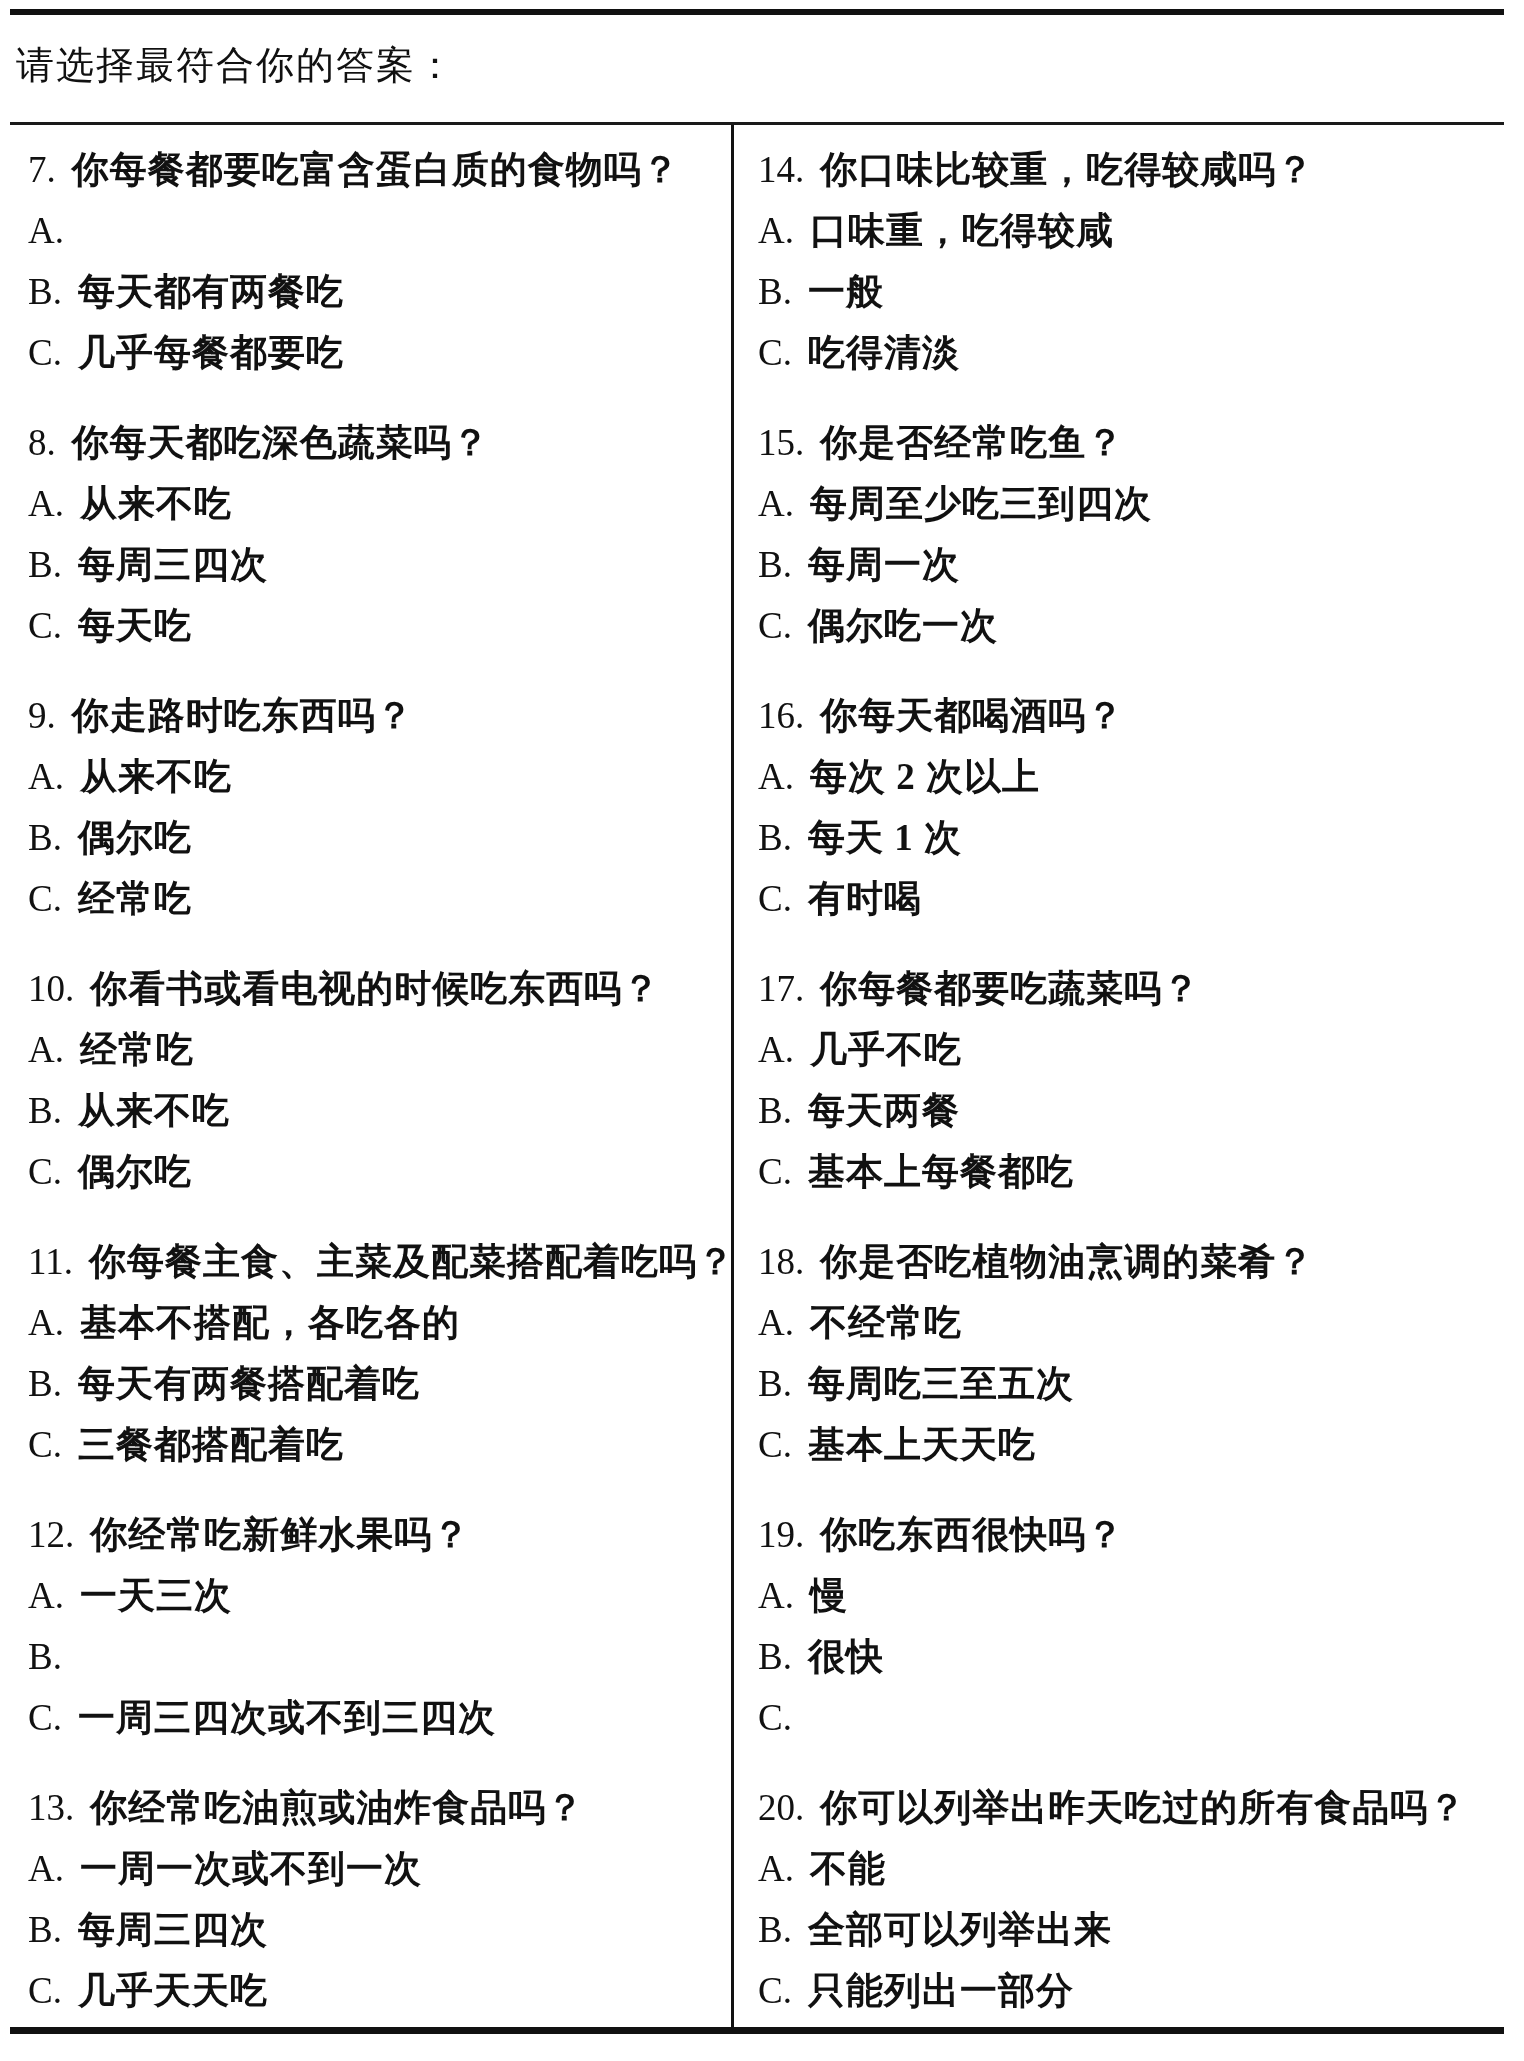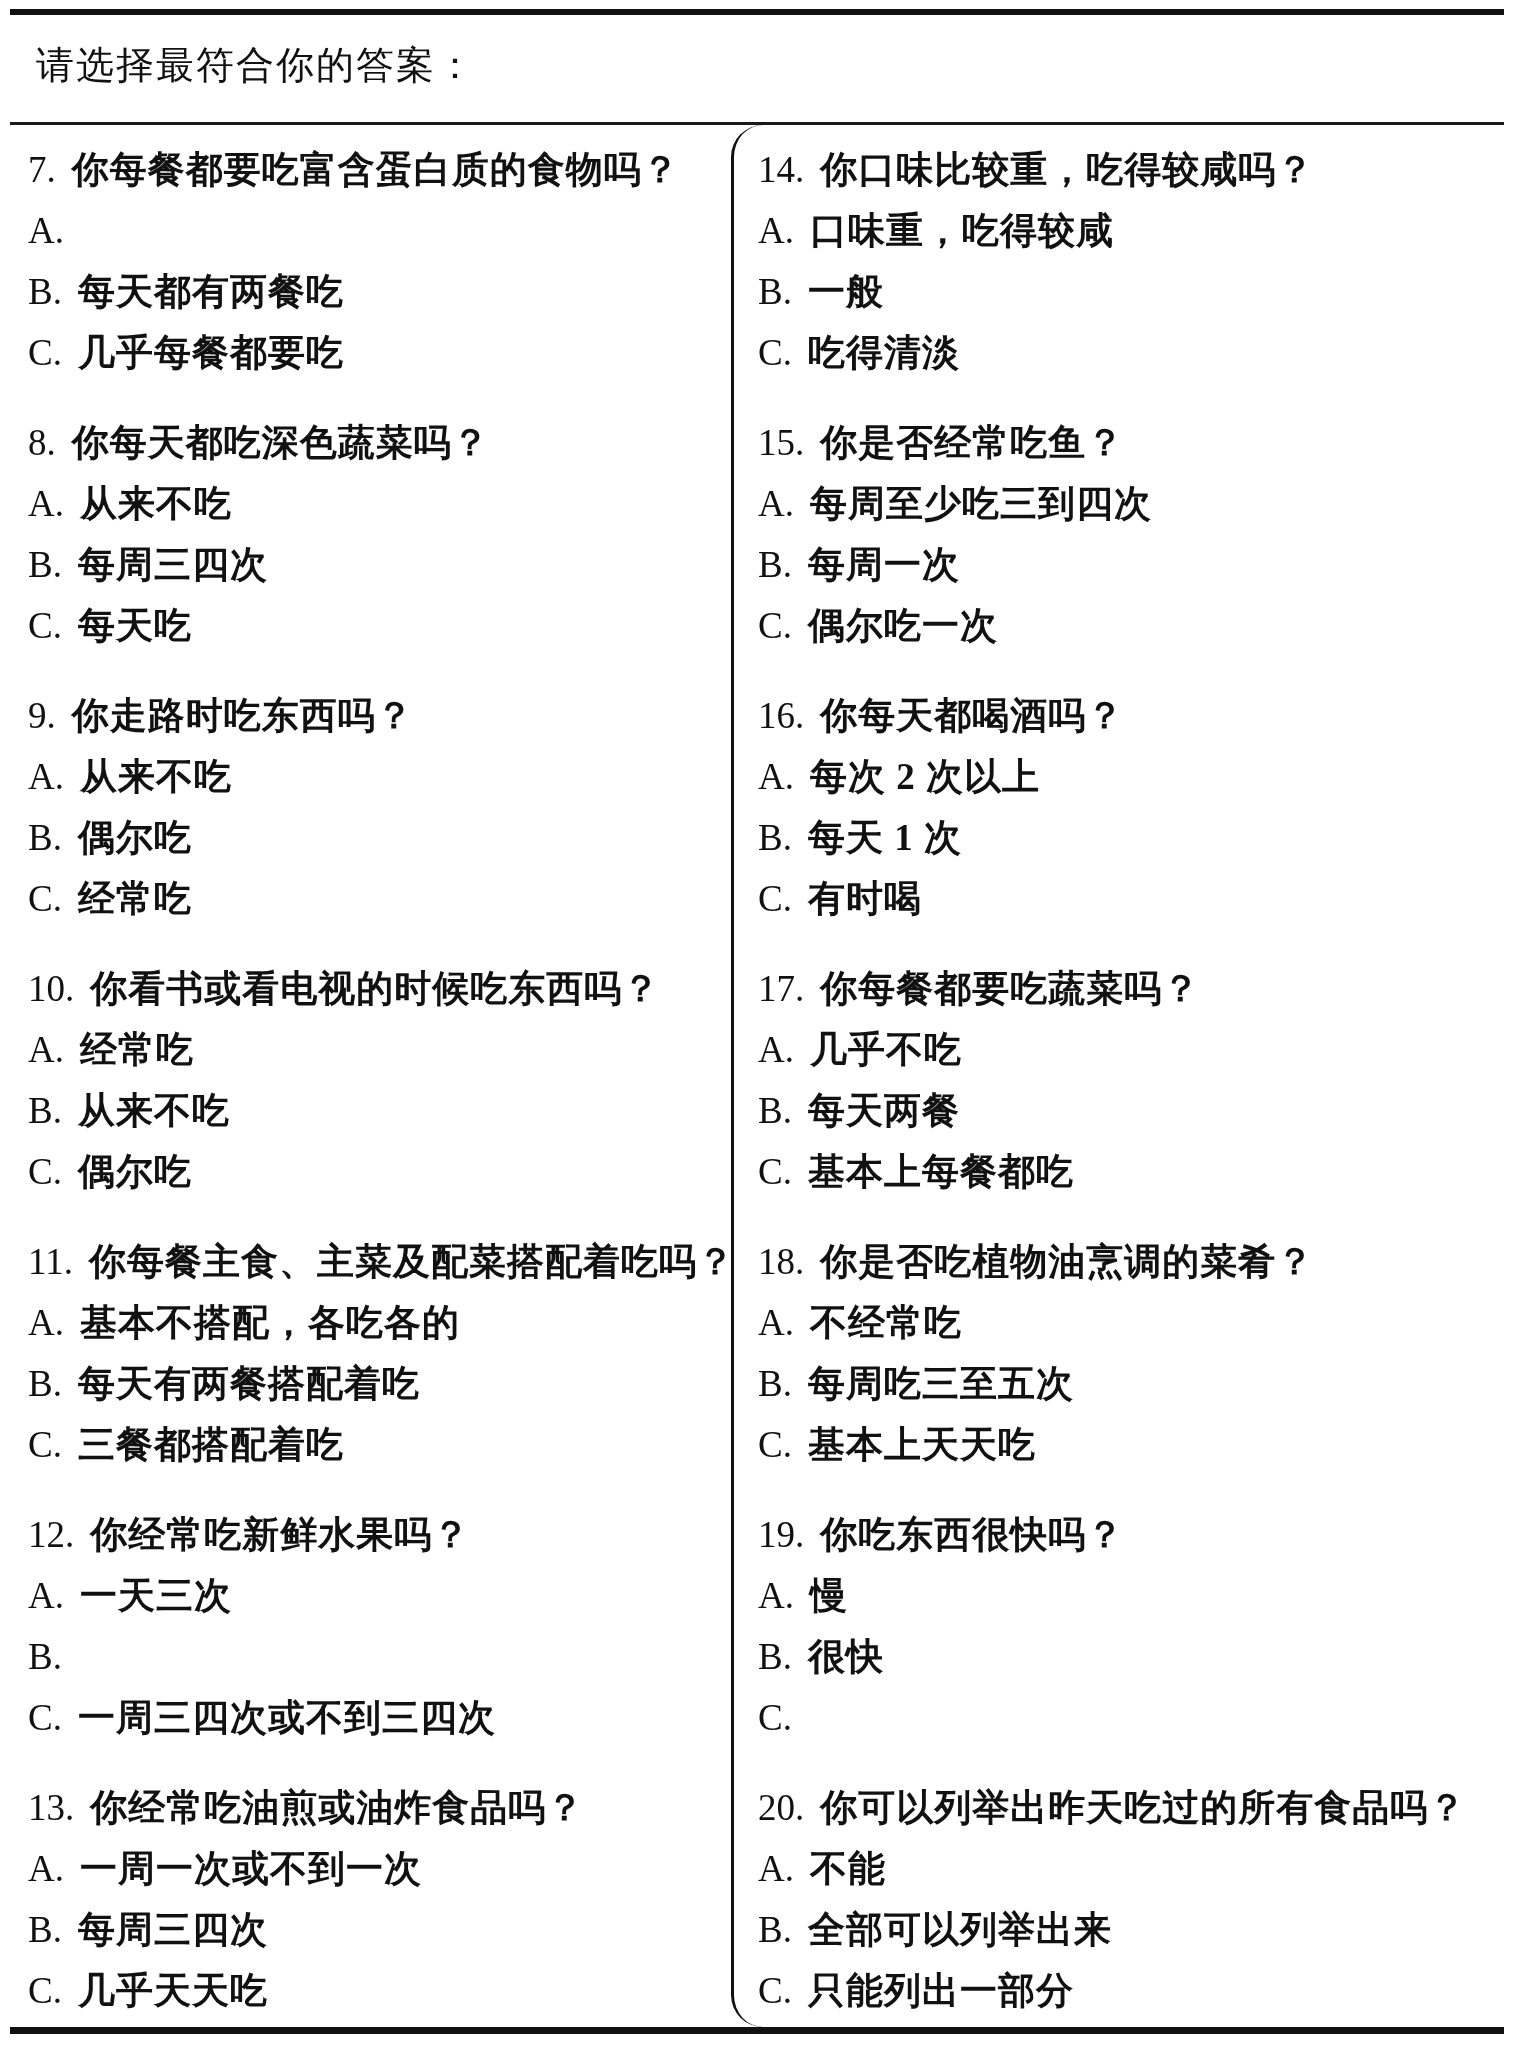--- a/index.html
+++ b/index.html
@@ -20,21 +20,21 @@
     position: absolute;
     left: 10px;
     width: 1494px;
     background: #111111;
   }
   .rule.top    { top: 9px;    height: 6px; }
   .rule.mid    { top: 122px;  height: 3px; background: #1a1a1a; }
   .rule.bottom { top: 2027px; height: 7px; }
   .header-prompt {
     position: absolute;
-    left: 36px;
+    left: 16px;
     top: 40px;
     height: 50px;
     line-height: 50px;
     font-size: 38px;
     letter-spacing: 2px;
     white-space: nowrap;
   }
   .content {
     position: absolute;
     top: 125px;
@@ -49,21 +49,20 @@
     padding-top: 14px;
   }
   .column.left {
     width: 731px;
     padding-left: 28px;
   }
   .column.right {
     flex: 1;
     padding-left: 24px;
     border-left: 3px solid #111111;
-    border-radius: 32px;
   }
   .question-block {
     margin: 0 0 29px 0;
   }
   .question-block:last-child {
     margin-bottom: 0;
   }
   .line {
     height: 61px;
     line-height: 61px;

